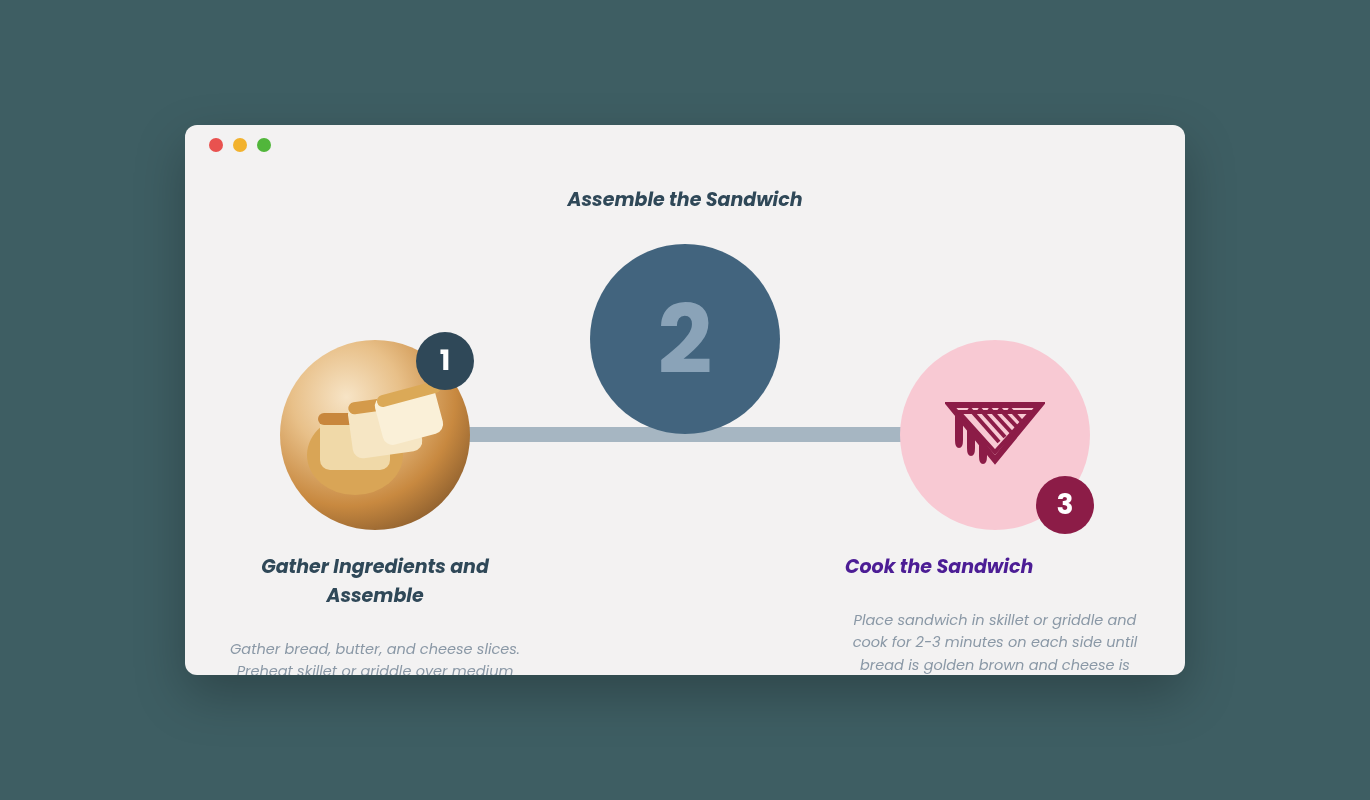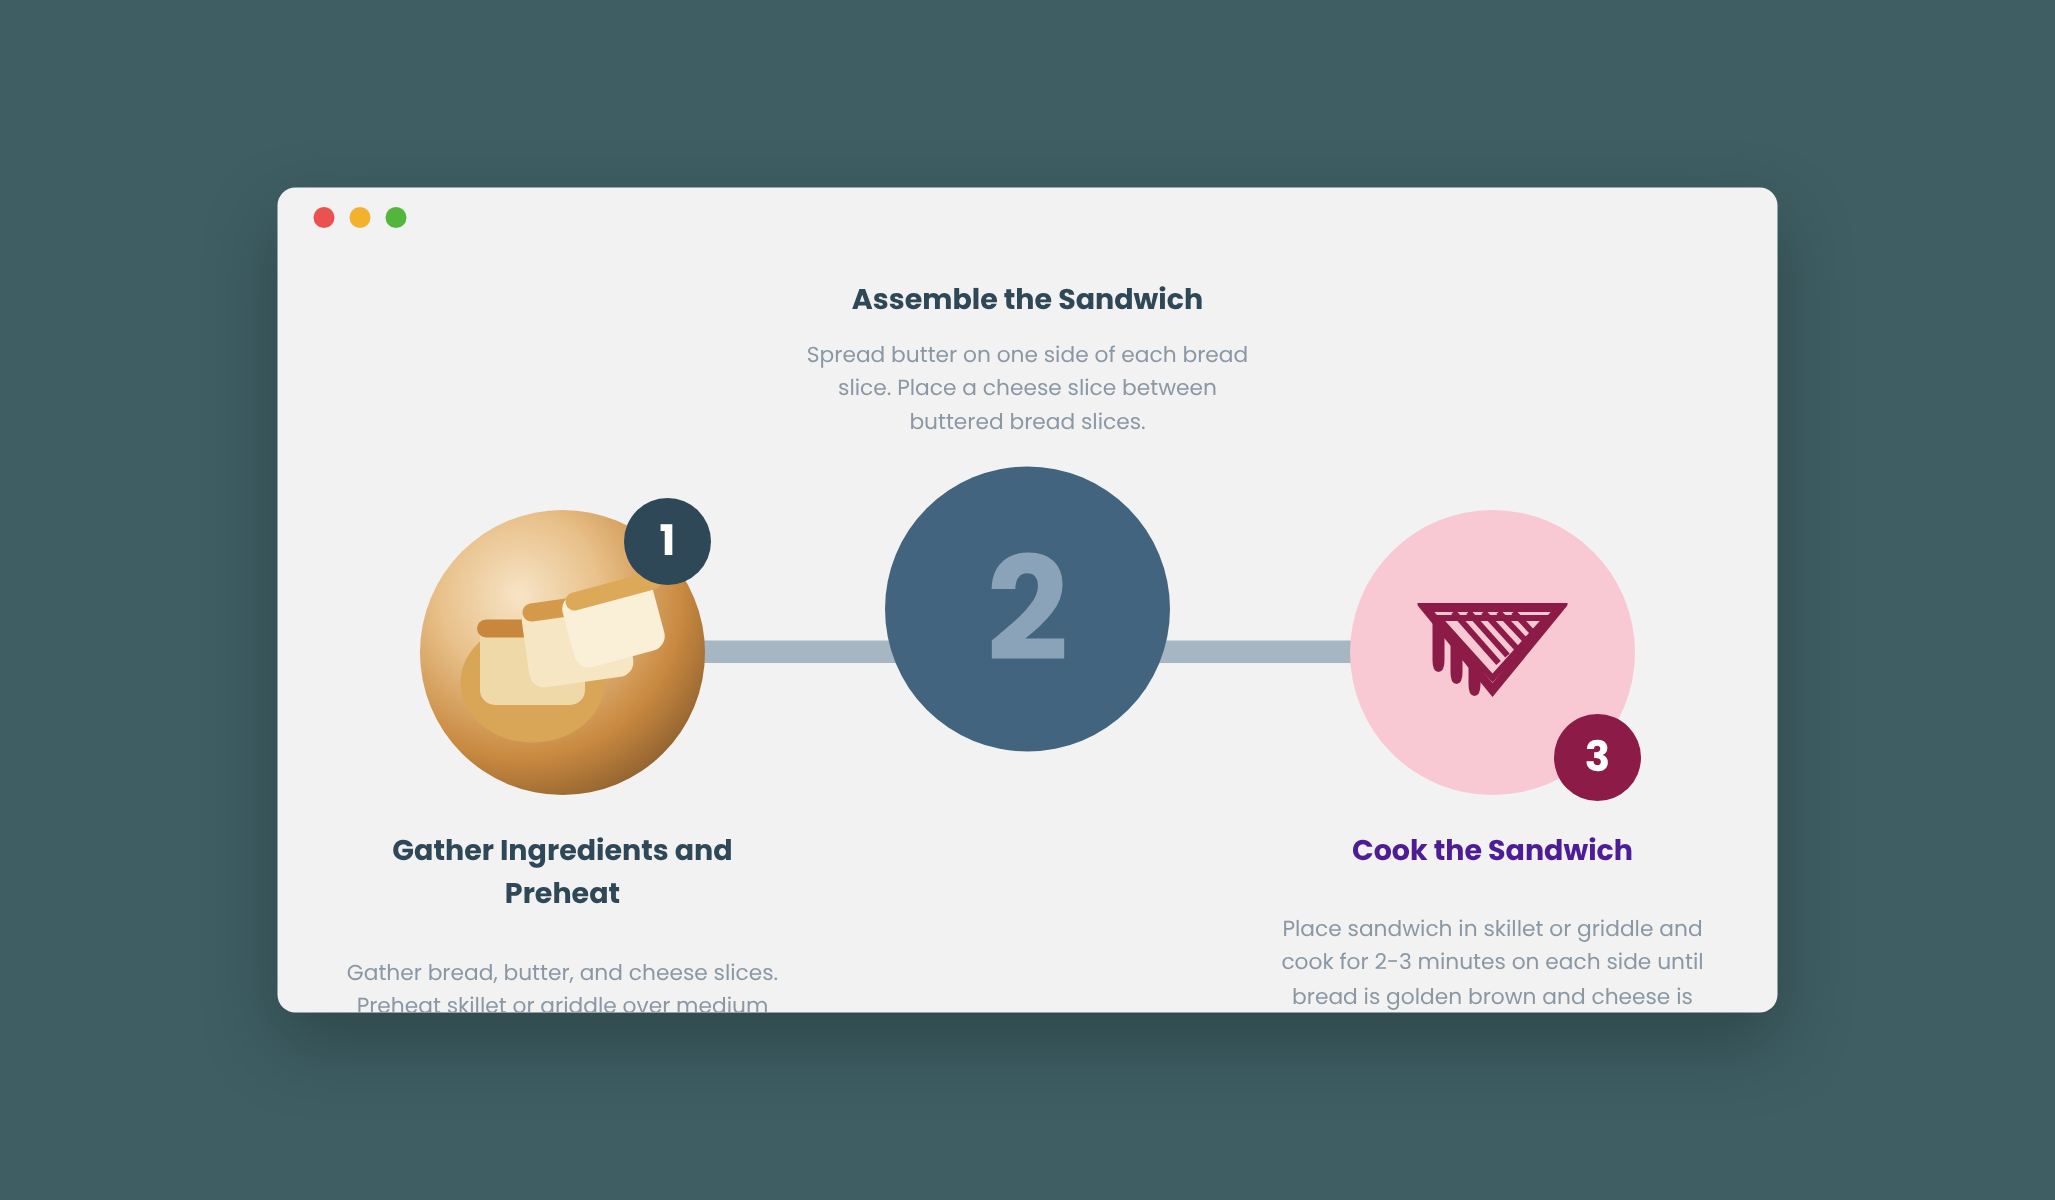--- a/index.html
+++ b/index.html
@@ -129,21 +129,21 @@
 
   .big-num {
     font-size: 96px;
     font-weight: 700;
     color: #8aa3b8;
   }
 
   .bread-svg { width: 150px; height: 150px; }
   .sandwich-svg { width: 100px; height: 90px; }
 
-  .text-block { display: flex; flex-direction: column; align-items: center; }
+  .text-block { display: flex; flex-direction: column; align-items: flex-start; font-style: italic; }
 </style>
 </head>
 <body>
 
 <div class="window">
   <div class="titlebar">
     <div class="dot red"></div>
     <div class="dot yellow"></div>
     <div class="dot green"></div>
   </div>
@@ -162,29 +162,28 @@
               <rect x="18" y="53" width="74" height="12" rx="6" fill="#c8873d"></rect>
               <rect x="50" y="40" width="70" height="55" rx="10" fill="#f6e6c4" transform="rotate(-8 85 67)"></rect>
               <rect x="48" y="38" width="74" height="12" rx="6" fill="#d49a4a" transform="rotate(-8 85 44)"></rect>
               <rect x="78" y="30" width="62" height="50" rx="10" fill="#faf0d8" transform="rotate(-15 109 55)"></rect>
               <rect x="76" y="28" width="66" height="12" rx="6" fill="#dba957" transform="rotate(-15 109 34)"></rect>
             </svg>
           </div>
           <div class="badge one">1</div>
         </div>
         <div class="text-block">
-          <div class="step-title">Gather Ingredients and Preheat</div>
+          <div class="step-title">Gather Ingredients and Assemble</div>
           <div class="step-desc">Gather bread, butter, and cheese slices. Preheat skillet or griddle over medium heat.</div>
         </div>
       </div>
 
       <div class="step top-text">
         <div class="text-block">
           <div class="step-title">Assemble the Sandwich</div>
-          <div class="step-desc">Spread butter on one side of each bread slice. Place a cheese slice between buttered bread slices.</div>
         </div>
         <div class="circle-wrap">
           <div class="circle blue">
             <div class="big-num">2</div>
           </div>
         </div>
       </div>
 
       <div class="step bottom-text">
         <div class="circle-wrap">

